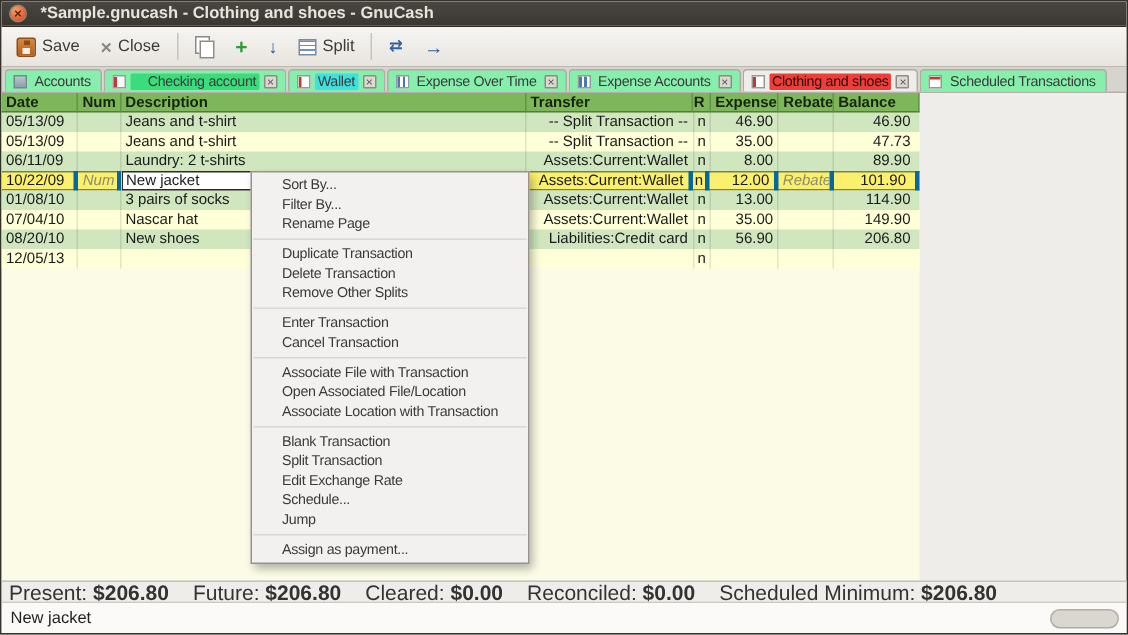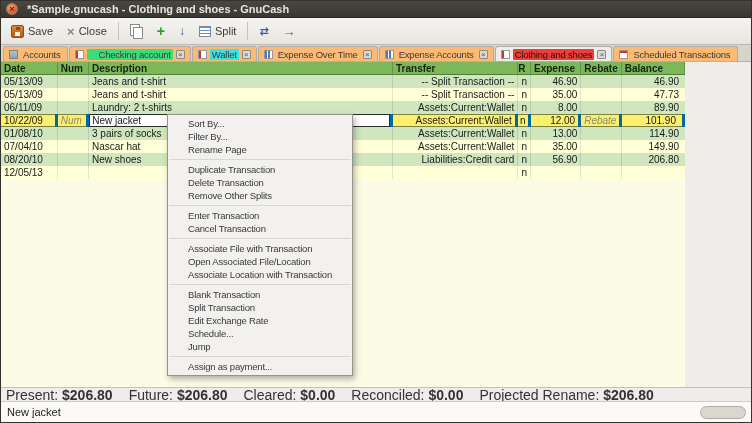--- a/index.html
+++ b/index.html
@@ -23,35 +23,35 @@
   .icon-dup::before { content: ""; position: absolute; left: 0; top: 0; width: 8px; height: 10px; background: #FFF; border: 1px solid #8A8A8A; }
   .icon-dup::after { content: ""; position: absolute; left: 3px; top: 3px; width: 8px; height: 10px; background: #FFF; border: 1px solid #8A8A8A; }
   .icon-plus { color: #2F9E2F; font-size: 14px; font-weight: bold; line-height: 13px; }
   .icon-down { color: #2F5FA5; font-size: 12px; font-weight: bold; line-height: 13px; }
   .icon-splitgrid { width: 12px; height: 11px; border: 1px solid #7A8AA0; background: repeating-linear-gradient(180deg, #6B93C9 0 1px, #FFFFFF 1px 3px); }
   .icon-arrows { color: #2F5FA5; font-size: 11px; font-weight: bold; line-height: 13px; }
   .icon-right { color: #2F5FA5; font-size: 13px; font-weight: bold; line-height: 13px; }
 
   
   .tabbar { height: 17px; background: #D7D3CD; border-bottom: 1px solid #B5B1AA; display: flex; align-items: flex-end; padding-left: 2px; gap: 1px; }
-  .tab { display: flex; align-items: center; gap: 3px; height: 15px; padding: 1px 5px; font-size: 9.5px; letter-spacing: -0.2px; color: #3A3A3A; background: #fdba74; border: 1px solid #B0ACA5; border-bottom: none; border-radius: 3px 3px 0 0; white-space: nowrap; cursor: default; }
+  .tab { display: flex; align-items: center; gap: 3px; height: 15px; padding: 1px 5px; font-size: 9.5px; letter-spacing: -0.2px; color: #3A3A3A; background: #86efac; border: 1px solid #B0ACA5; border-bottom: none; border-radius: 3px 3px 0 0; white-space: nowrap; cursor: default; }
   .tab--active { background: #EFEDE9; }
   .tab-icon { width: 9px; height: 9px; flex: 0 0 auto; }
   .ti-accounts { background: linear-gradient(#B9C4CC, #8FA0AB); border: 1px solid #77878F; }
   .ti-register { background: #FFF; border: 1px solid #999; box-shadow: inset 2px 0 0 #C23A2E; }
   .ti-report { background: #FFF; border: 1px solid #999; background-image: linear-gradient(90deg, #4A7AB5 25%, #FFF 25%, #FFF 50%, #4A7AB5 50%, #4A7AB5 75%, #FFF 75%); }
   .ti-schedule { background: #FFF; border: 1px solid #999; box-shadow: inset 0 2px 0 #C23A2E; }
   .tab-label { padding: 0 2px; border-radius: 1px; }
   .lbl-green { background: #3BDC7C; padding-left: 11px; }
   .lbl-cyan { background: #3FE0E0; }
   .lbl-red { background: #EF3E38; color: #2B0A0A; }
   .tab-close { width: 9px; height: 9px; border: 1px solid #8F8B84; background: #DDD9D2; font-size: 8px; line-height: 7px; text-align: center; color: #555; border-radius: 1px; cursor: default; }
 
   
-  .register { position: absolute; top: 61px; left: 0; width: 684px; height: 325px; background: #FBFBE6; }
+  .register { position: absolute; top: 61px; left: 0; width: 612px; height: 325px; background: #FBFBE6; }
   .reg-row { display: flex; height: 13px; }
   .cell { padding: 0 3px; font-size: 10px; line-height: 13px; height: 13px; white-space: nowrap; overflow: hidden; border-right: 1px solid rgba(0,0,0,0.10); color: #1A1A1A; }
   .c-date { width: 62px; }
   .c-num { width: 34px; }
   .c-desc { width: 336px; }
   .c-transfer { width: 138px; text-align: right; }
   .c-r { width: 14px; text-align: center; padding: 0; }
   .c-expense { width: 55px; text-align: right; }
   .c-rebate { width: 44px; text-align: right; }
   .c-balance { width: 69px; text-align: right; border-right: none; padding-right: 6px; }
@@ -284,21 +284,21 @@
     <div class="menu-item">Jump</div>
     <div class="menu-sep"></div>
     <div class="menu-item">Assign as payment...</div>
   </div>
 
   <div class="summary">
     <span class="sum-group"><span>Present:</span> <b>$206.80</b></span>
     <span class="sum-group"><span>Future:</span> <b>$206.80</b></span>
     <span class="sum-group"><span>Cleared:</span> <b>$0.00</b></span>
     <span class="sum-group"><span>Reconciled:</span> <b>$0.00</b></span>
-    <span class="sum-group"><span>Projected Rename:</span> <b>$206.80</b></span>
+    <span class="sum-group"><span>Scheduled Minimum:</span> <b>$206.80</b></span>
   </div>
 
   <div class="statusbar">
     <span class="status-text">New jacket</span>
     <div class="progress"></div>
   </div>
 
 </div>
 
 </body></html>

